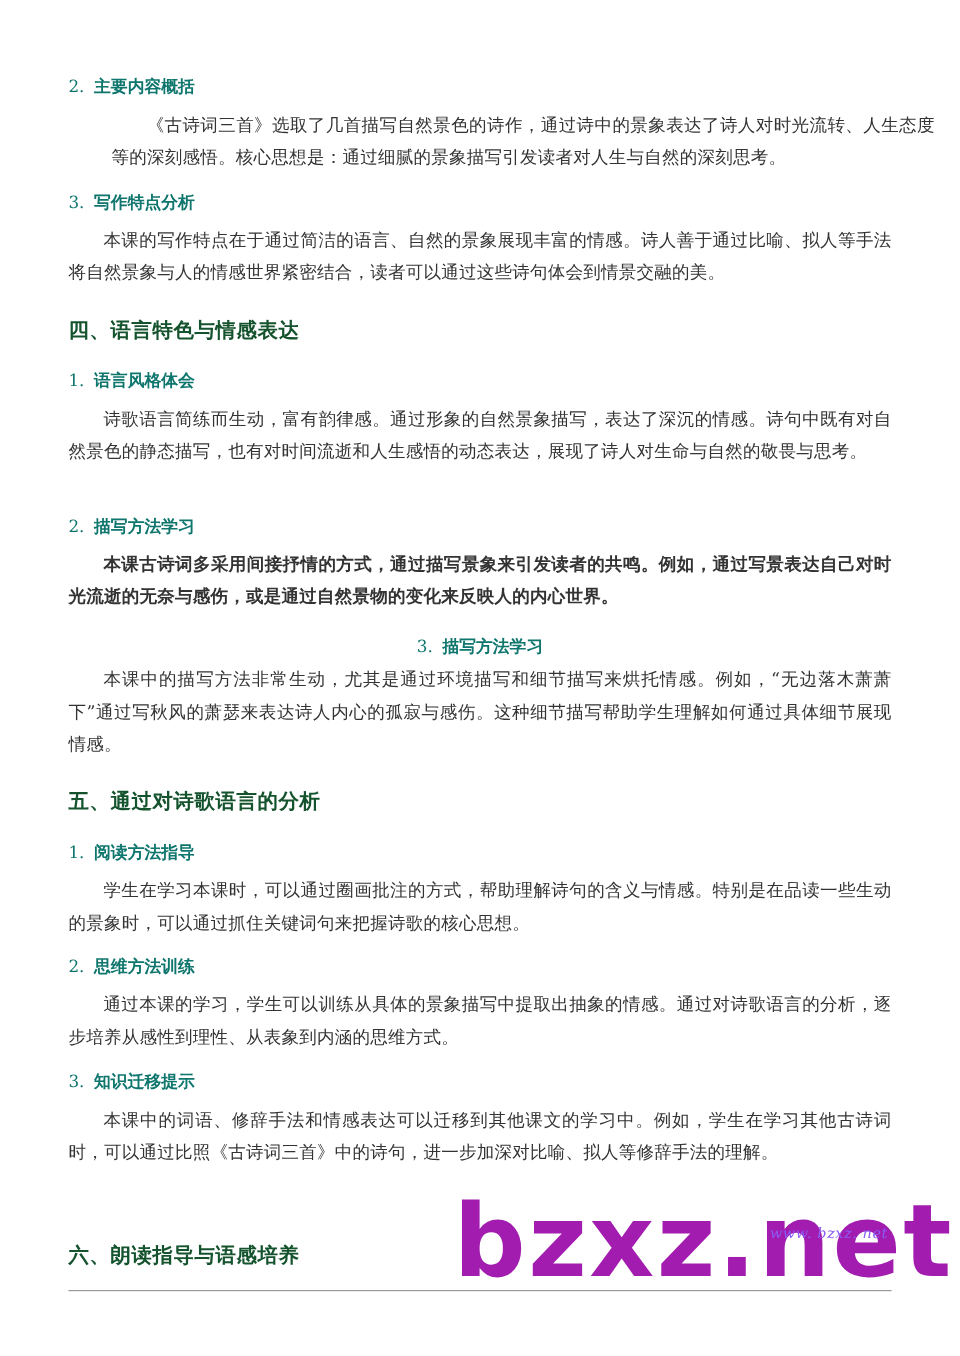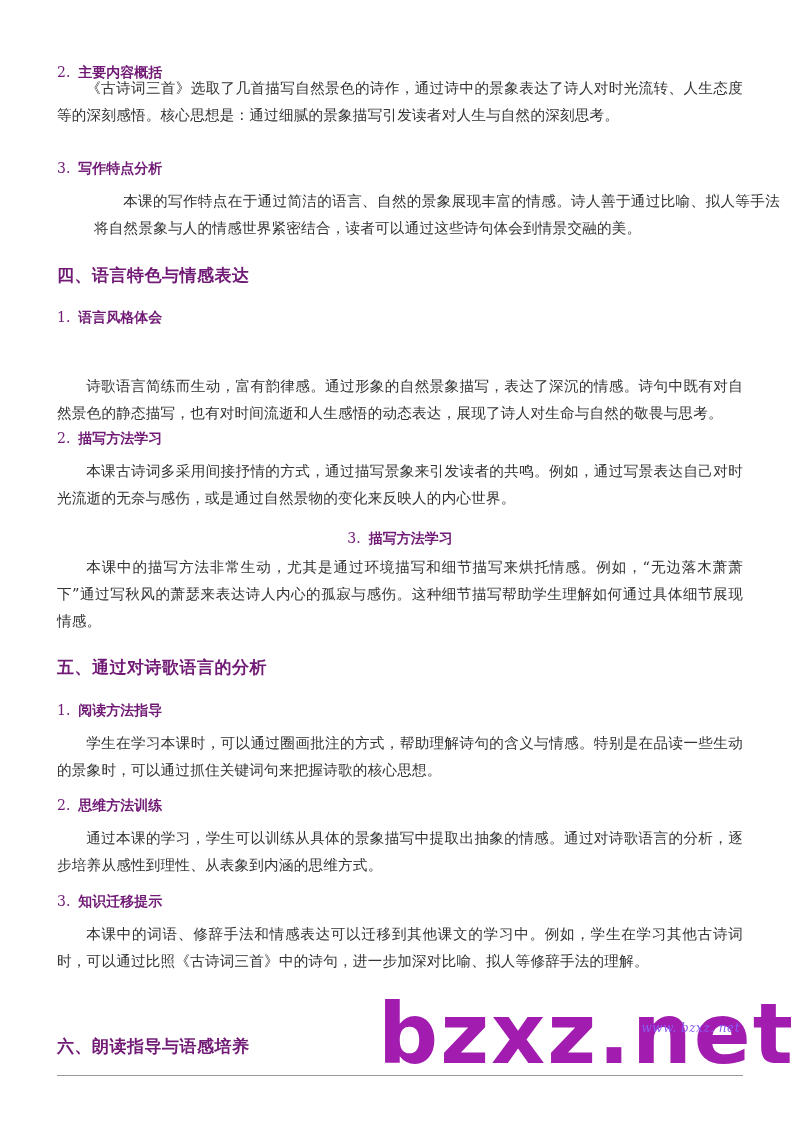--- a/index.html
+++ b/index.html
@@ -1,23 +1,23 @@
 <!DOCTYPE html>
 <html><head>
 <meta charset="utf-8">
 <style>
   html, body { margin: 0; padding: 0; background: #ffffff; }
   body { width: 800px; height: 1130px; position: relative; overflow: hidden;
          font-family: "DejaVu Serif", "Liberation Serif", serif; color: #222; }
   .page { position: absolute; left: 57px; top: 0; width: 686px; }
   .block { position: absolute; left: 0; width: 686px; }
   .h2 { font-family: "DejaVu Sans", "Liberation Sans", sans-serif; font-weight: bold;
-        font-size: 17px; color: #701a75; letter-spacing: 0.5px; white-space: nowrap; }
+        font-size: 17px; color: #14532d; letter-spacing: 0.5px; white-space: nowrap; }
   .h3 { font-family: "DejaVu Sans", "Liberation Sans", sans-serif; font-weight: bold;
-        font-size: 14px; color: #701a75; white-space: nowrap; }
+        font-size: 14px; color: #0f766e; white-space: nowrap; }
   .h3 .num { font-family: "DejaVu Serif", "Liberation Serif", serif; font-weight: normal; margin-right: 8px; }
   .para { font-size: 14.6px; line-height: 27px; color: #333; text-indent: 2em;
           text-align: justify; letter-spacing: 0.2px; }
   .watermark { position: absolute; left: 378px; top: 985px; font-family: "DejaVu Sans", "Liberation Sans", sans-serif;
                font-weight: bold; font-size: 84px; color: #a21caf; letter-spacing: 2px; z-index: 0; }
   .footer-rule { position: absolute; left: 57px; top: 1075px; width: 686px; height: 0;
                  border-top: 1.5px solid #9a9a9a; }
   .footer-url { position: absolute; right: 60px; top: 1021px; font-family: "DejaVu Serif", "Liberation Serif", serif;
                 font-style: italic; font-size: 12px; color: #8b5cf6; letter-spacing: 0.5px; }
   .content { position: relative; z-index: 1; }
@@ -25,38 +25,38 @@
 </head>
 <body>
 
 <div class="watermark">bzxz.net</div>
 
 <div class="page content">
 
   <div class="block h3" style="top:64px;">
     <span class="num">2.</span><span>主要内容概括</span>
   </div>
-  <div class="block para" style="top:74px;">《古诗词三首》选取了几首描写自然景色的诗作，通过诗中的景象表达了诗人对时光流转、人生态度等的深刻感悟。核心思想是：通过细腻的景象描写引发读者对人生与自然的深刻思考。</div>
+  <div class="block para" style="top:91px;margin-left:36px;">《古诗词三首》选取了几首描写自然景色的诗作，通过诗中的景象表达了诗人对时光流转、人生态度等的深刻感悟。核心思想是：通过细腻的景象描写引发读者对人生与自然的深刻思考。</div>
 
   <div class="block h3" style="top:160px;">
     <span class="num">3.</span><span>写作特点分析</span>
   </div>
-  <div class="block para" style="top:187px;margin-left:37px;">本课的写作特点在于通过简洁的语言、自然的景象展现丰富的情感。诗人善于通过比喻、拟人等手法将自然景象与人的情感世界紧密结合，读者可以通过这些诗句体会到情景交融的美。</div>
+  <div class="block para" style="top:187px;">本课的写作特点在于通过简洁的语言、自然的景象展现丰富的情感。诗人善于通过比喻、拟人等手法将自然景象与人的情感世界紧密结合，读者可以通过这些诗句体会到情景交融的美。</div>
 
   <div class="block h2" style="top:264px;">四、语言特色与情感表达</div>
 
   <div class="block h3" style="top:309px;">
     <span class="num">1.</span><span>语言风格体会</span>
   </div>
-  <div class="block para" style="top:336px;margin-top:36px;">诗歌语言简练而生动，富有韵律感。通过形象的自然景象描写，表达了深沉的情感。诗句中既有对自然景色的静态描写，也有对时间流逝和人生感悟的动态表达，展现了诗人对生命与自然的敬畏与思考。</div>
+  <div class="block para" style="top:336px;">诗歌语言简练而生动，富有韵律感。通过形象的自然景象描写，表达了深沉的情感。诗句中既有对自然景色的静态描写，也有对时间流逝和人生感悟的动态表达，展现了诗人对生命与自然的敬畏与思考。</div>
 
   <div class="block h3" style="top:430px;">
     <span class="num">2.</span><span>描写方法学习</span>
   </div>
-  <div class="block para" style="top:457px;">本课古诗词多采用间接抒情的方式，通过描写景象来引发读者的共鸣。例如，通过写景表达自己对时光流逝的无奈与感伤，或是通过自然景物的变化来反映人的内心世界。</div>
+  <div class="block para" style="top:457px;font-weight:bold;">本课古诗词多采用间接抒情的方式，通过描写景象来引发读者的共鸣。例如，通过写景表达自己对时光流逝的无奈与感伤，或是通过自然景物的变化来反映人的内心世界。</div>
 
   <div class="block h3" style="top:530px;text-align:center;">
     <span class="num">3.</span><span>描写方法学习</span>
   </div>
   <div class="block para" style="top:553px;">本课中的描写方法非常生动，尤其是通过环境描写和细节描写来烘托情感。例如，“无边落木萧萧下”通过写秋风的萧瑟来表达诗人内心的孤寂与感伤。这种细节描写帮助学生理解如何通过具体细节展现情感。</div>
 
   <div class="block h2" style="top:656px;">五、通过对诗歌语言的分析</div>
 
   <div class="block h3" style="top:702px;">
     <span class="num">1.</span><span>阅读方法指导</span>

